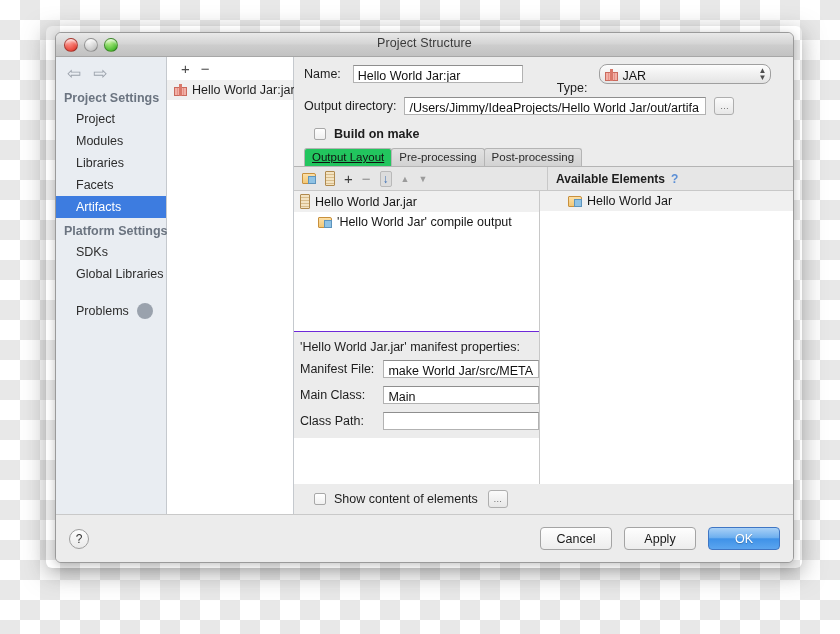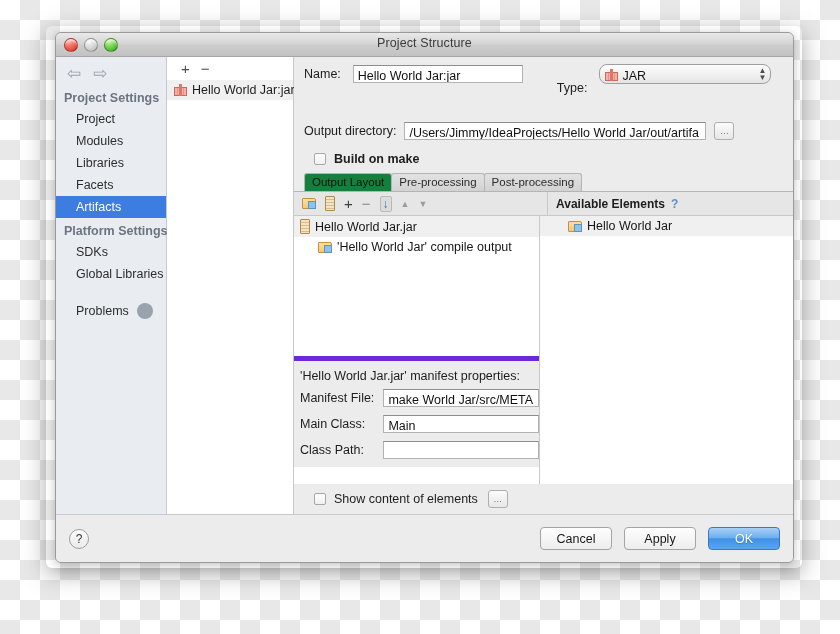--- a/index.html
+++ b/index.html
@@ -70,38 +70,38 @@
     background:linear-gradient(to bottom,#fbfbfb,#e7e7e7);font-size:9px;color:#6a6a6a;
     display:flex;align-items:center;justify-content:center;box-sizing:border-box;}
   .chk{width:12px;height:12px;border:1px solid #a8a8a8;border-radius:2px;
     background:linear-gradient(to bottom,#ffffff,#f0f0f0);box-sizing:border-box;}
   
   .tabs{display:flex;align-items:flex-end;padding-left:10px;height:19px;
     border-bottom:1px solid #b4b4b4;}
   .tab{font-size:11.5px;color:#2b2b2b;padding:2px 7px 3px;border:1px solid #b4b4b4;
     border-bottom:none;background:linear-gradient(to bottom,#e2e2e2,#d2d2d2);
     border-radius:3px 3px 0 0;margin-right:-1px;white-space:nowrap;}
-  .tab.active{background:#15803d;color:#111;position:relative;z-index:2;}
+  .tab.active{background:#22c55e;color:#111;position:relative;z-index:2;text-decoration:underline;}
   
   .splitbar{height:23px;display:flex;background:#e6e6e6;border-bottom:1px solid #c8c8c8;}
   .lefttools{width:245px;display:flex;align-items:center;gap:9px;padding-left:8px;
     border-right:1px solid #c8c8c8;}
   .righthdr{flex:1;display:flex;align-items:center;gap:6px;padding-left:8px;
     font-size:12px;font-weight:bold;color:#1d1d1d;}
   .qmark{color:#5b8fd6;font-weight:bold;font-size:12px;}
   .panes{display:flex;flex:1;min-height:0;}
   .leftpane{width:245px;border-right:1px solid #c8c8c8;display:flex;flex-direction:column;
     background:#ffffff;}
   .rightpane{flex:1;background:#ffffff;}
   .treerow{display:flex;align-items:center;gap:5px;font-size:12.5px;color:#161616;
     padding:3px 0 3px 6px;white-space:nowrap;}
   .treerow.sel{background:#f0f0f0;}
   .treerow.indent{padding-left:24px;}
   .treearea{height:140px;}
-  .manifest{background:#ececec;border-top:5px solid #6d28d9;padding-top:5px;}
+  .manifest{background:#ececec;border-top:1px solid #6d28d9;padding-top:5px;}
   .mtitle{font-size:12.5px;color:#1d1d1d;padding:3px 0 6px 6px;white-space:nowrap;}
   .mrow{display:flex;align-items:center;padding:0 0 8px 6px;}
   .mrow .flabel{width:86px;}
   
   .footer{height:47px;background:#ececec;border-top:1px solid #c9c9c9;
     display:flex;align-items:center;justify-content:space-between;padding:0 13px;}
   .helpbtn{width:20px;height:20px;border-radius:50%;border:1px solid #9e9e9e;
     background:linear-gradient(to bottom,#fdfdfd,#eaeaea);font-size:12px;color:#333;
     display:flex;align-items:center;justify-content:center;box-sizing:border-box;}
   .btns{display:flex;gap:12px;}
@@ -186,21 +186,21 @@
         <span class="flabel">Name:</span>
         <div class="tfield" style="width:170px;margin-left:12px;">Hello World Jar:jar</div>
         <span class="flabel" style="margin-left:34px;margin-top:28px;">Type:</span>
         <div class="combo" style="width:172px;margin-left:12px;">
           <span class="ico ico-gift" style="position:absolute;left:5px;top:4px;"></span>
           <span>JAR</span>
           <span class="steppers">▲<br>▼</span>
         </div>
       </div>
 
-      <div class="frow" style="height:30px;margin-top:25px;">
+      <div class="frow" style="height:30px;">
         <span class="flabel">Output directory:</span>
         <div class="tfield" style="width:302px;margin-left:8px;">/Users/Jimmy/IdeaProjects/Hello World Jar/out/artifa</div>
         <div class="ellipsisbtn" style="margin-left:8px;">…</div>
       </div>
 
       <div class="frow" style="height:26px;padding-left:20px;">
         <span class="chk"></span>
         <span class="flabel" style="margin-left:8px;font-weight:bold;">Build on make</span>
       </div>
 

